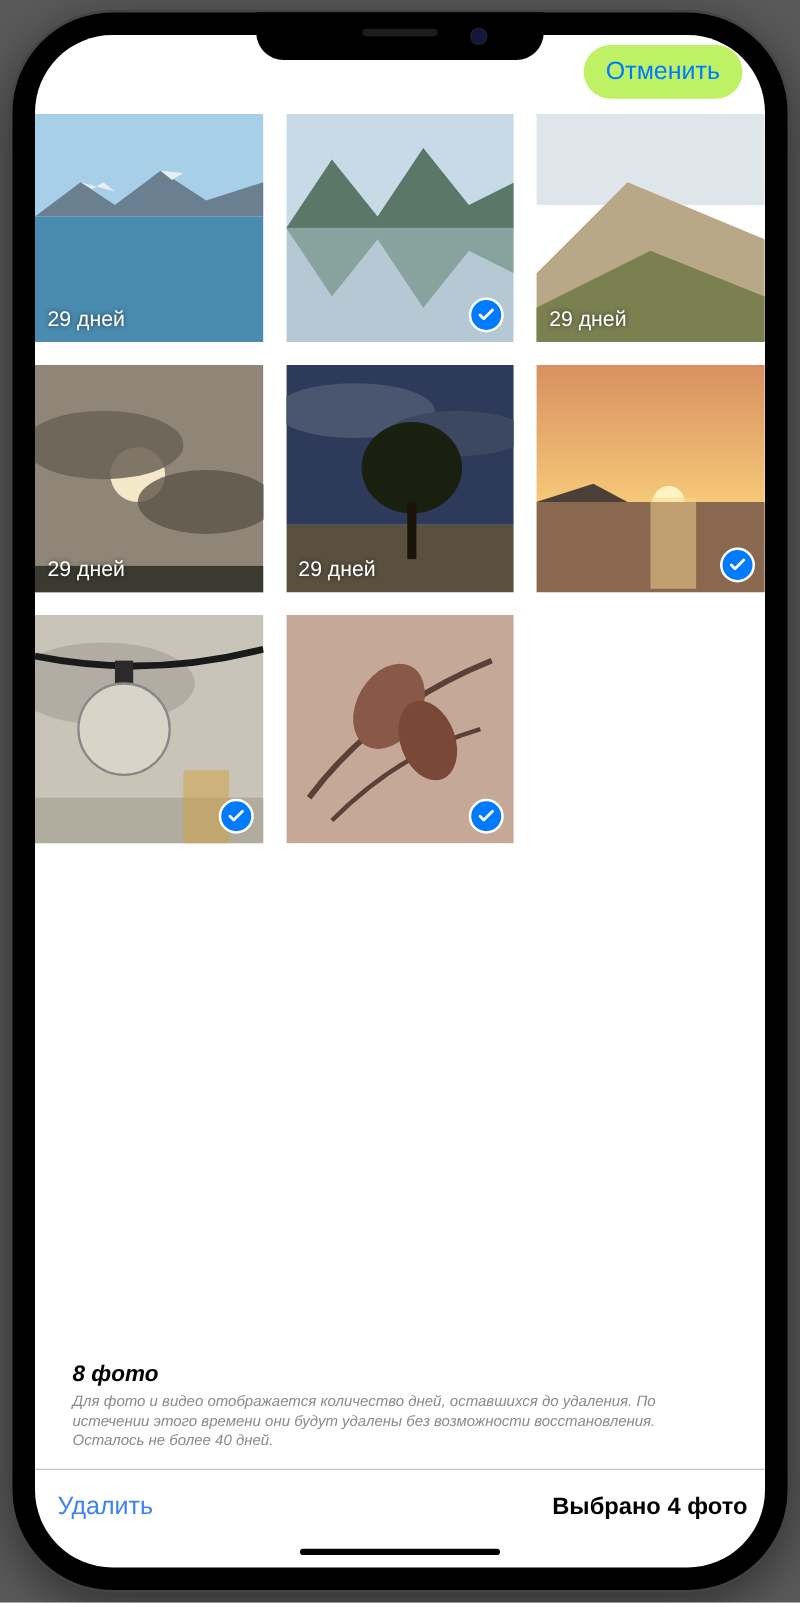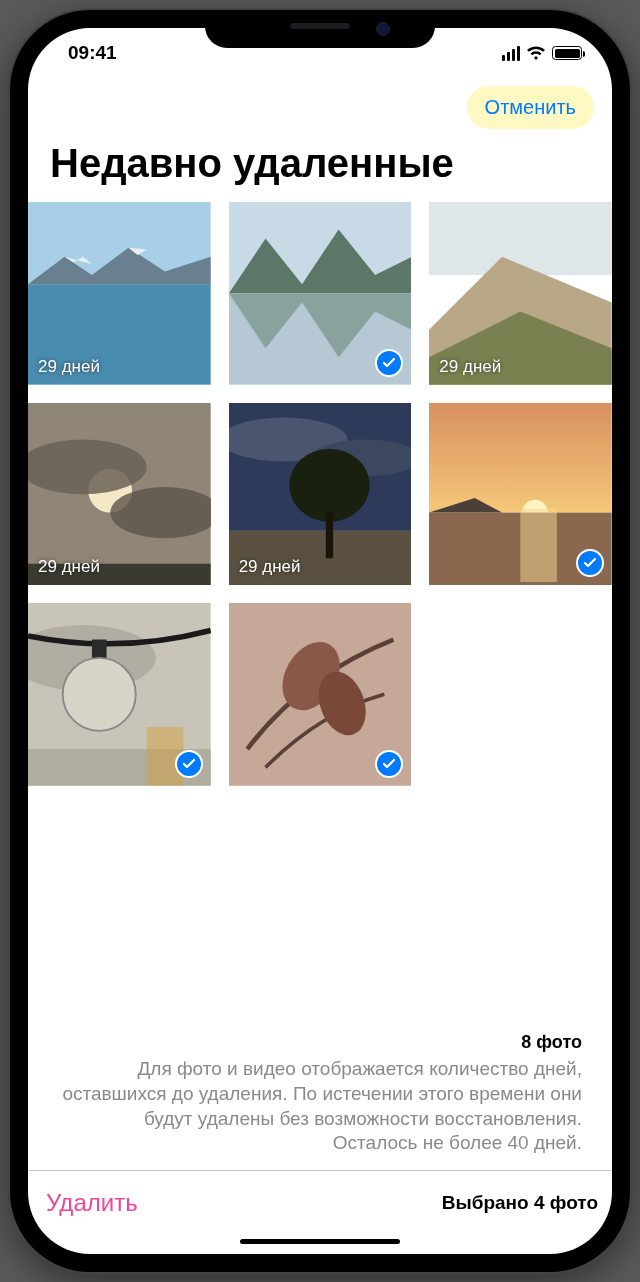--- a/index.html
+++ b/index.html
@@ -88,21 +88,21 @@
   .battery::after { content:""; position:absolute; right:-4px; top:4px; width:2.5px; height:6px; background:#000; border-radius:0 2px 2px 0; }
   .battery .fill { position:absolute; inset:1.5px; background:#000; border-radius:1.5px; }
 
   
   .nav-bar {
     display: flex;
     justify-content: flex-end;
     padding: 8px 18px 12px;
   }
   .cancel-btn {
-    background: #fef9c3;
+    background: #bef264;
     color: #007aff;
     font-size: 20px;
     padding: 10px 18px;
     border-radius: 22px;
     border: none;
     cursor: pointer;
   }
   .title {
     font-size: 40px;
     font-weight: 700;
@@ -143,49 +143,50 @@
     border-radius: 50%;
     display: flex;
     align-items: center;
     justify-content: center;
   }
   .thumb .check svg { width: 14px; height: 14px; }
 
   
   .spacer { flex: 1; }
   .summary {
-    text-align: right;
+    text-align: left;
     padding: 0 30px 14px;
+    font-style: italic;
   }
   .summary .count {
     font-size: 18px;
     font-weight: 600;
     color: #000;
     margin-bottom: 4px;
   }
   .summary .note {
-    font-size: 19px;
+    font-size: 12px;
     line-height: 1.3;
     color: #8a8a8e;
   }
 
   
   .toolbar {
     border-top: 0.5px solid #c6c6c8;
     display: flex;
     align-items: center;
     justify-content: space-between;
     padding: 14px 14px 10px;
     font-size: 20px;
   }
   .toolbar .btn {
-    color: #ec4899;
+    color: #3b82f6;
     background: none;
     border: none;
-    font-size: 24px;
+    font-size: 20px;
     cursor: pointer;
     padding: 4px 4px;
   }
   .toolbar .selected { font-weight: 600; color: #000; flex:1; text-align:right; font-size:19px; }
 
   .home-indicator {
     width: 160px;
     height: 5px;
     background: #000;
     border-radius: 3px;
@@ -195,45 +196,25 @@
 </head>
 <body>
 
 <div class="device-frame">
   <div class="notch">
     <div class="speaker"></div>
     <div class="camera"></div>
   </div>
   <div class="screen">
 
-    <div class="status-bar">
-      <span>09:41</span>
-      <div class="status-right">
-        <span class="signal">
-            <span></span>
-            <span></span>
-            <span></span>
-            <span></span>
-          </span>
-        <span class="wifi-icon">
-          <svg viewBox="0 0 20 16">
-              <path d="M10 14.5a1.6 1.6 0 100-3.2 1.6 1.6 0 000 3.2zM4.5 8.5a8 8 0 0111 0l-1.8 1.8a5.5 5.5 0 00-7.4 0zM1 5a13 13 0 0118 0l-1.8 1.8a10.5 10.5 0 00-14.4 0z" fill="#000"></path>
-            </svg>
-        </span>
-        <span class="battery">
-            <span class="fill"></span>
-          </span>
-      </div>
-    </div>
 
     <div class="nav-bar">
       <button class="cancel-btn">Отменить</button>
     </div>
 
-    <h1 class="title">Недавно удаленные</h1>
 
     <div class="grid">
 
       <div class="thumb">
         <svg viewBox="0 0 100 100" preserveAspectRatio="xMidYMid slice">
           <rect width="100" height="45" fill="#a7cfe8"></rect>
           <rect y="45" width="100" height="55" fill="#4a8bb0"></rect>
           <polygon points="0,45 20,30 35,40 55,25 75,38 100,30 100,45" fill="#6a7f8f"></polygon>
           <polygon points="20,30 25,33 30,30 35,34" fill="#e8eef2"></polygon>
           <polygon points="55,25 60,29 65,26" fill="#e8eef2"></polygon>

